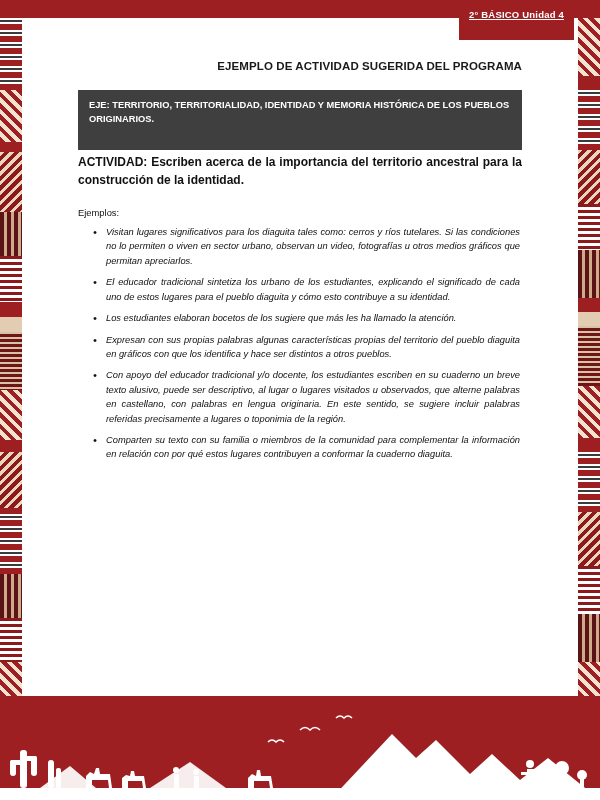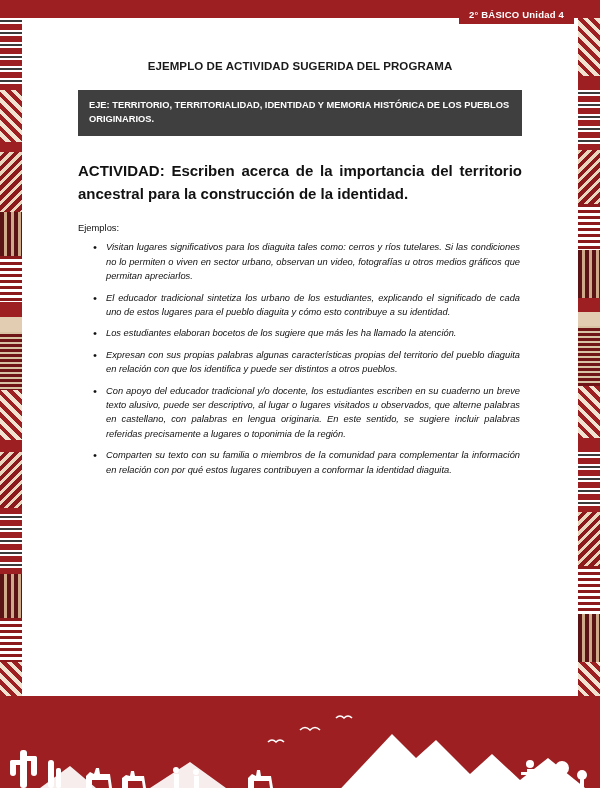--- a/index.html
+++ b/index.html
@@ -86,56 +86,57 @@
 
   
   .unit-badge {
     position: absolute;
     top: 5px;
     right: 26px;
     background: #9d1f22;
     color: #ffffff;
     font-size: 9.5px;
     font-weight: bold;
-    padding: 4px 10px 4px 10px;
+    padding: 4px 10px 20px 10px;
     letter-spacing: .2px;
     white-space: nowrap;
+    text-decoration: underline;
   }
 
   
   .content {
     position: absolute;
     left: 78px;
     top: 60px;
     width: 444px;
   }
 
   .doc-title {
-    text-align: center;
+    text-align: right;
     font-size: 11.5px;
     font-weight: bold;
     color: #1a1a1a;
     letter-spacing: .1px;
     margin: 0 0 18px 0;
   }
 
   .eje-box {
     background: #3f3f3f;
     color: #ffffff;
     font-size: 9.3px;
     font-weight: bold;
     line-height: 1.5;
-    padding: 9px 11px 9px 11px;
+    padding: 9px 11px 23px 11px;
     box-sizing: border-box;
     width: 444px;
   }
 
   .activity {
-    margin-top: 23px;
-    font-size: 15px;
+    margin-top: 3px;
+    font-size: 12px;
     line-height: 1.55;
     color: #111111;
     text-align: justify;
   }
   .activity .lbl { font-weight: bold; }
   .activity .txt { font-weight: bold; }
 
   .examples-label {
     margin-top: 17px;
     font-size: 9.4px;
@@ -237,23 +238,23 @@
       <span class="lbl">ACTIVIDAD:</span>
       <span class="txt">Escriben acerca de la importancia del territorio ancestral para la construcción de la identidad.</span>
     </div>
 
     <div class="examples-label">Ejemplos:</div>
 
     <ul class="examples">
       <li>Visitan lugares significativos para los diaguita tales como: cerros y ríos tutelares. Si las condiciones no lo permiten o viven en sector urbano, observan un video, fotografías u otros medios gráficos que permitan apreciarlos.</li>
       <li>El educador tradicional sintetiza los urbano de los estudiantes, explicando el significado de cada uno de estos lugares para el pueblo diaguita y cómo esto contribuye a su identidad.</li>
       <li>Los estudiantes elaboran bocetos de los sugiere que más les ha llamado la atención.</li>
-      <li>Expresan con sus propias palabras algunas características propias del territorio del pueblo diaguita en relación con que los identifica y puede ser distintos a otros pueblos.</li>
+      <li>Expresan con sus propias palabras algunas características propias del territorio del pueblo diaguita en gráficos con que los identifica y hace ser distintos a otros pueblos.</li>
       <li>Con apoyo del educador tradicional y/o docente, los estudiantes escriben en su cuaderno un breve texto alusivo, puede ser descriptivo, al lugar o lugares visitados u observados, que alterne palabras en castellano, con palabras en lengua originaria. En este sentido, se sugiere incluir palabras referidas precisamente a lugares o toponimia de la región.</li>
-      <li>Comparten su texto con su familia o miembros de la comunidad para complementar la información en relación con por qué estos lugares contribuyen a conformar la identidad diaguita.</li>
+      <li>Comparten su texto con su familia o miembros de la comunidad para complementar la información en relación con por qué estos lugares contribuyen a conformar la cuaderno diaguita.</li>
     </ul>
   </div>
 
   <div class="bottom-art">
     <svg width="600" height="104" viewBox="0 0 600 104" xmlns="http://www.w3.org/2000/svg" aria-hidden="true">
       <rect x="0" y="0" width="600" height="104" fill="#9d1f22"></rect>
 
       <path fill="#ffffff" d="M330 104 L392 38 L416 62 L436 44 L470 78 L492 58 L520 84 L548 62 L600 104 Z"></path>
       <path fill="#ffffff" d="M0 104 L0 92 L40 92 L70 70 L96 92 L150 92 L190 66 L226 92 L300 92 L330 104 Z" opacity="0.92"></path>
 

